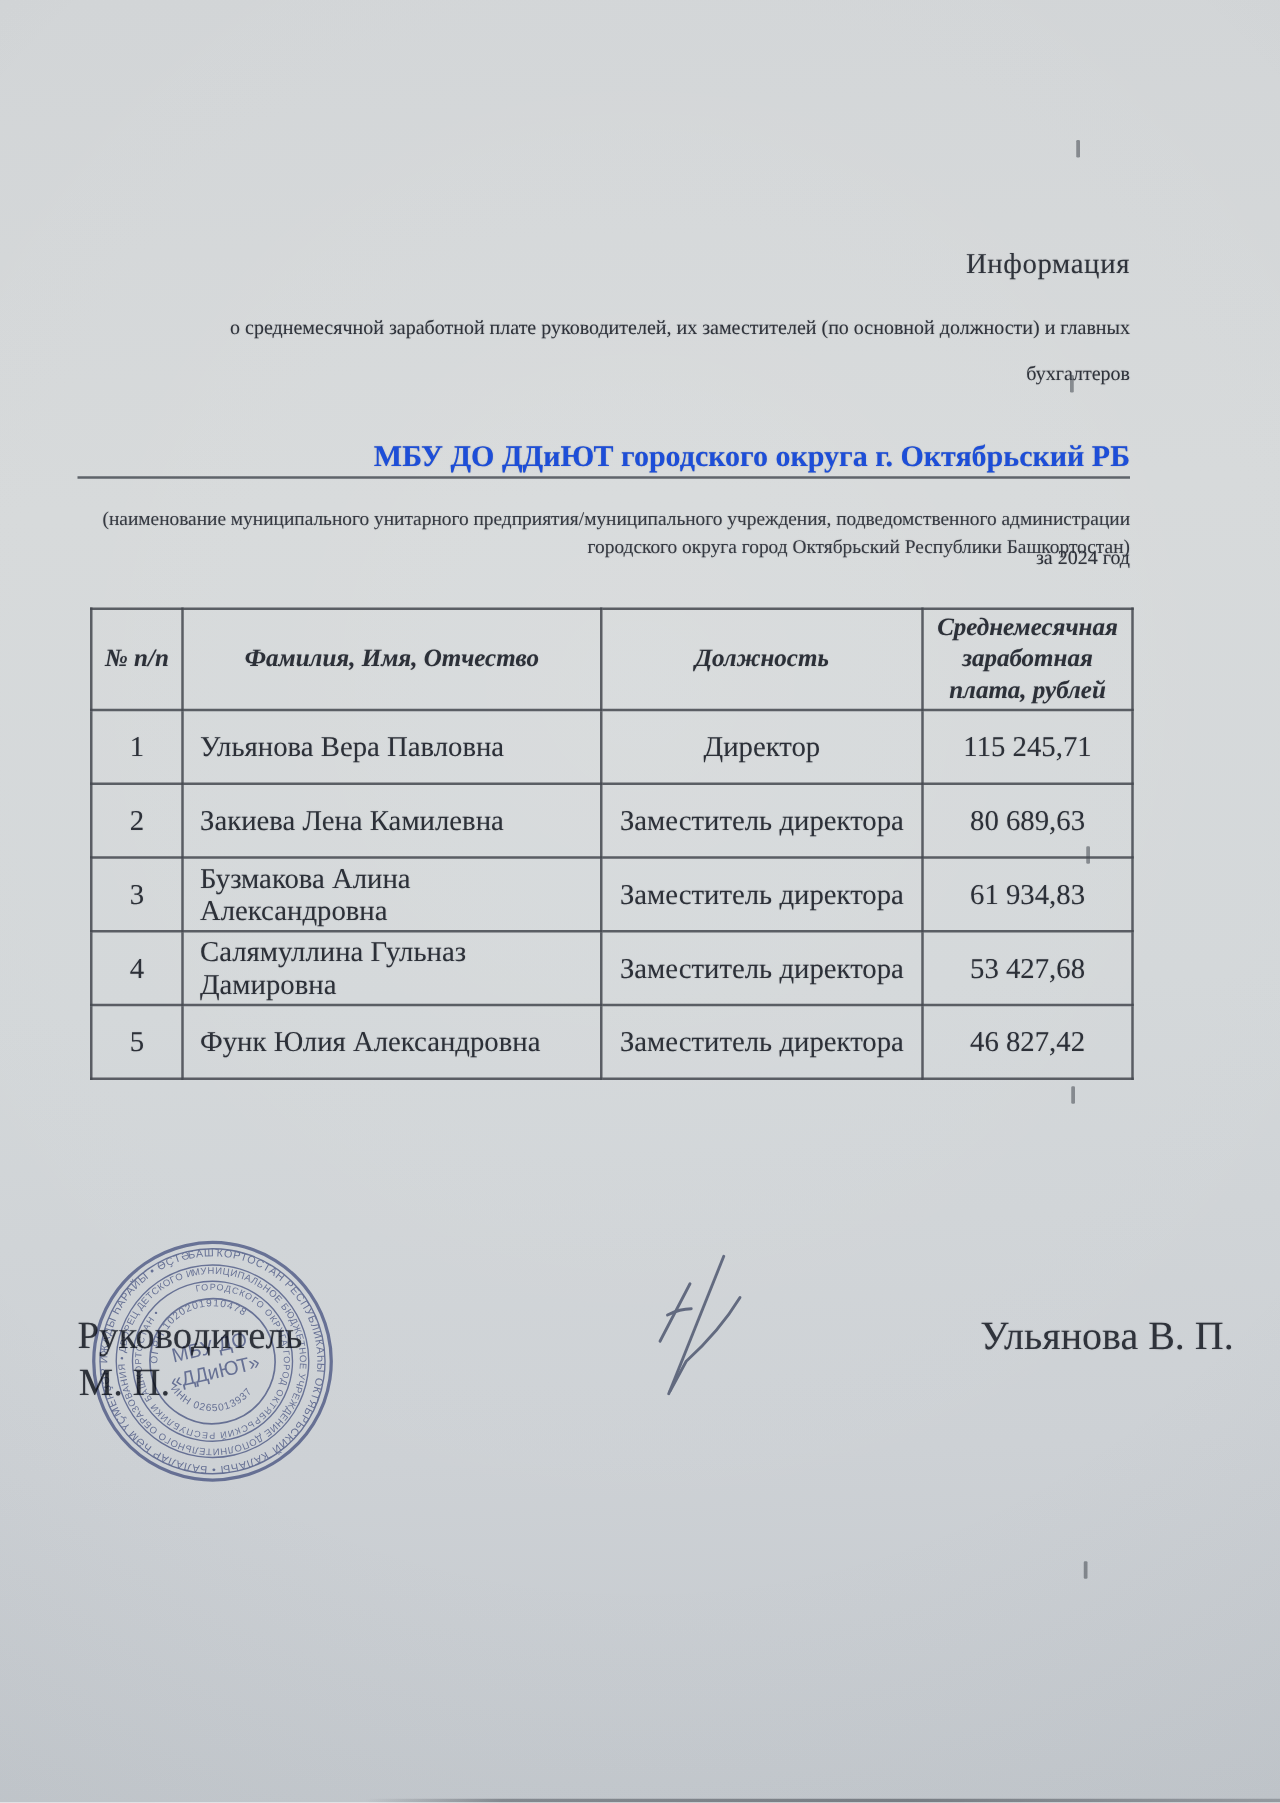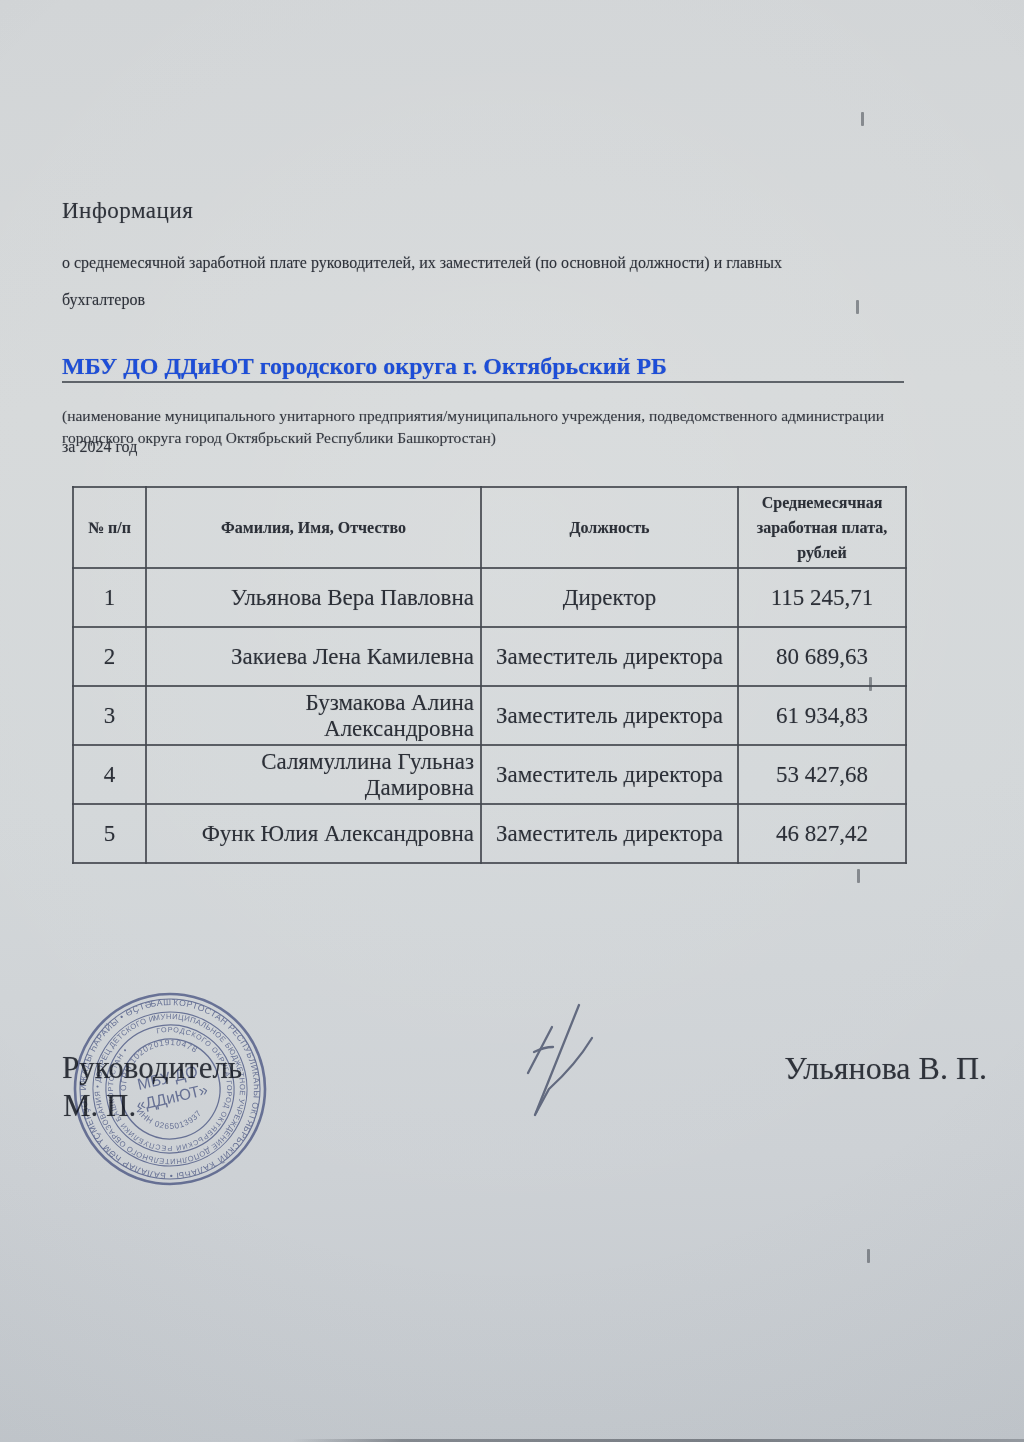--- a/index.html
+++ b/index.html
@@ -4,40 +4,40 @@
 <style>
   html,body{margin:0;padding:0;}
   body{
     width:1024px;height:1442px;overflow:hidden;position:relative;
     font-family:"Liberation Serif","DejaVu Serif",serif;
     background:linear-gradient(178deg,#d2d5d7 0%,#d6d9da 28%,#d3d7d9 55%,#cdd1d5 80%,#c4c9ce 100%);
   }
   .vignette{position:absolute;inset:0;pointer-events:none;
     background:radial-gradient(ellipse 120% 90% at 50% 38%,rgba(255,255,255,.10) 0%,rgba(255,255,255,0) 55%,rgba(90,96,104,.10) 100%);}
   .txt{color:#2f333b;text-shadow:0 0 1px rgba(46,50,58,.35);}
-  .center{position:absolute;left:62px;width:842px;text-align:left;}
+  .center{position:absolute;left:62px;width:842px;text-align:right;}
   #doc-title{top:198px;font-size:23px;letter-spacing:.5px;}
   #doc-subtitle{top:244px;font-size:16px;line-height:37px;}
   #doc-subtitle .inner{display:inline-block;max-width:800px;}
   #org-name{top:353px;font-size:24px;font-weight:bold;color:#1d4ed8;}
   #org-underline{position:absolute;left:62px;top:381px;width:842px;height:0;
     border-bottom:2px solid rgba(55,60,68,.75);}
   #org-note{top:405px;font-size:15.5px;line-height:22px;color:#363a42;}
   #org-note .inner{display:inline-block;max-width:838px;}
   #period{top:438px;font-size:16px;}
   
   #salary-table{position:absolute;left:72px;top:486px;width:833px;
     border-collapse:collapse;table-layout:fixed;}
   #salary-table td,#salary-table th{
     border:2px solid rgba(68,72,79,.85);vertical-align:middle;
     color:#2c3038;text-shadow:0 0 1px rgba(46,50,58,.3);}
-  #salary-table th{height:73px;font-size:16px;font-weight:bold;line-height:25px;
-    text-align:center;padding:2px 6px;}
+  #salary-table th{height:73px;font-size:20px;font-weight:bold;line-height:25px;
+    text-align:center;padding:2px 6px;font-style:italic;}
   #salary-table td{height:53px;font-size:23px;text-align:center;padding:2px 6px;}
-  #salary-table td.name-cell{text-align:right;padding-left:30px;}
+  #salary-table td.name-cell{text-align:left;padding-left:13px;}
   
   .footer-label{position:absolute;font-size:31px;}
   #role-label{left:62px;top:1050px;}
   #mp-label{left:63px;top:1088px;}
   #signer-name{position:absolute;right:37px;top:1050px;font-size:32px;}
   
   #stamp{position:absolute;left:58px;top:977px;width:224px;height:224px;
     mix-blend-mode:multiply;opacity:.88;filter:blur(.3px);}
   #signature{position:absolute;left:478px;top:983px;width:190px;height:180px;
     mix-blend-mode:multiply;opacity:.9;}

